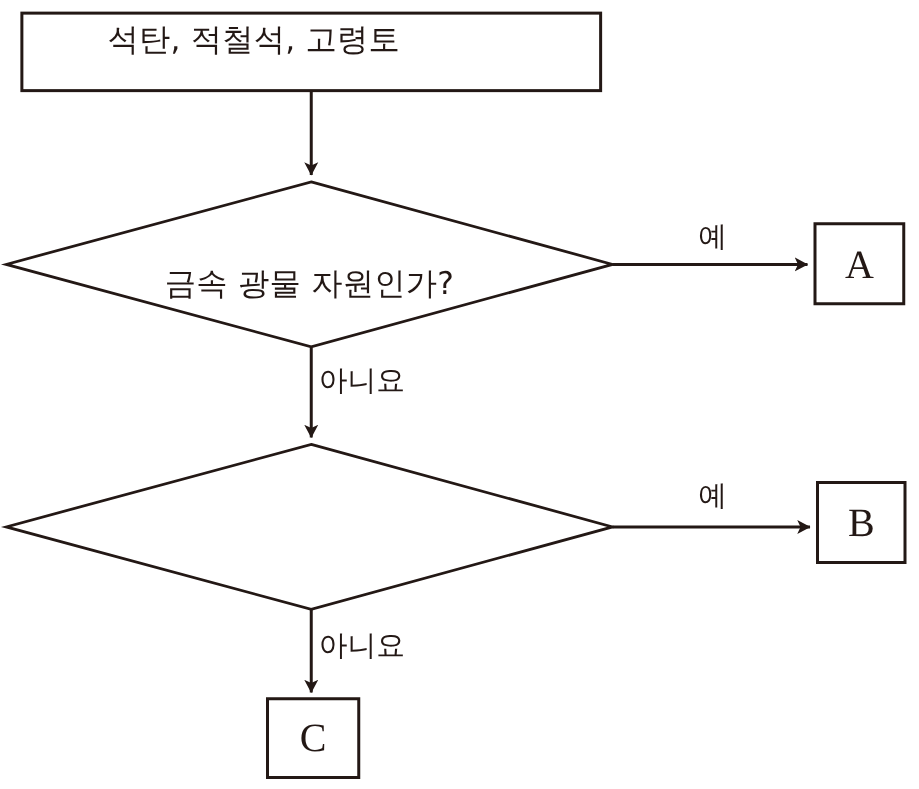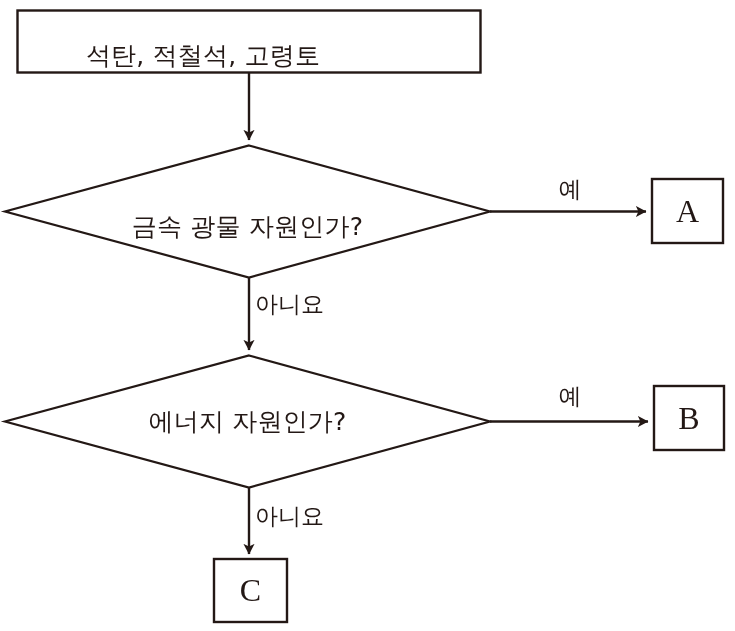--- a/index.html
+++ b/index.html
@@ -43,21 +43,21 @@
   .label-kr-small {
     font-family: "DejaVu Sans", "Liberation Sans", sans-serif;
     font-size: 23px;
   }
   .label-serif {
     font-family: "Liberation Serif", "DejaVu Serif", serif;
     font-size: 32px;
   }
 
   
-  #source-box-text   { left: 17px;  top: 24px;  width: 372px; height: 63px; }
+  #source-box-text   { left: 17px;  top: 0;  width: 372px; height: 63px; }
   #decision1-text    { left: 4px;   top: 160px; width: 487px; height: 133px; }
   #decision2-text    { left: 4px;   top: 355px; width: 487px; height: 133px; }
   #result-a-text     { left: 651px; top: 178px; width: 73px;  height: 66px; }
   #result-b-text     { left: 653px; top: 385px; width: 72px;  height: 66px; }
   #result-c-text     { left: 213px; top: 558px; width: 75px;  height: 65px; }
 
   
   #edge-label-yes-1  { left: 548px; top: 174px; width: 44px; height: 30px; }
   #edge-label-yes-2  { left: 548px; top: 381px; width: 44px; height: 30px; }
   #edge-label-no-1   { left: 255px; top: 288px; width: 84px; height: 32px; justify-content: flex-start; }
@@ -95,21 +95,20 @@
 
     <line x1="490" y1="421.5" x2="648" y2="421.5" stroke="#231815" stroke-width="2.4" marker-end="url(#arrowhead)"></line>
 
     <line x1="249" y1="488" x2="249" y2="554" stroke="#231815" stroke-width="2.4" marker-end="url(#arrowhead)"></line>
   </svg>
 
   <div class="node-label label-kr" id="source-box-text">석탄, 적철석, 고령토</div>
 
   <div class="node-label label-kr" id="decision1-text">금속 광물 자원인가?</div>
 
-  <div class="node-label label-kr" id="decision2-text">에너지 자원인가?</div>
 
   <div class="node-label label-serif" id="result-a-text">A</div>
 
   <div class="node-label label-serif" id="result-b-text">B</div>
 
   <div class="node-label label-serif" id="result-c-text">C</div>
 
   <div class="node-label label-kr-small" id="edge-label-yes-1">예</div>
 
   <div class="node-label label-kr-small" id="edge-label-yes-2">예</div>

